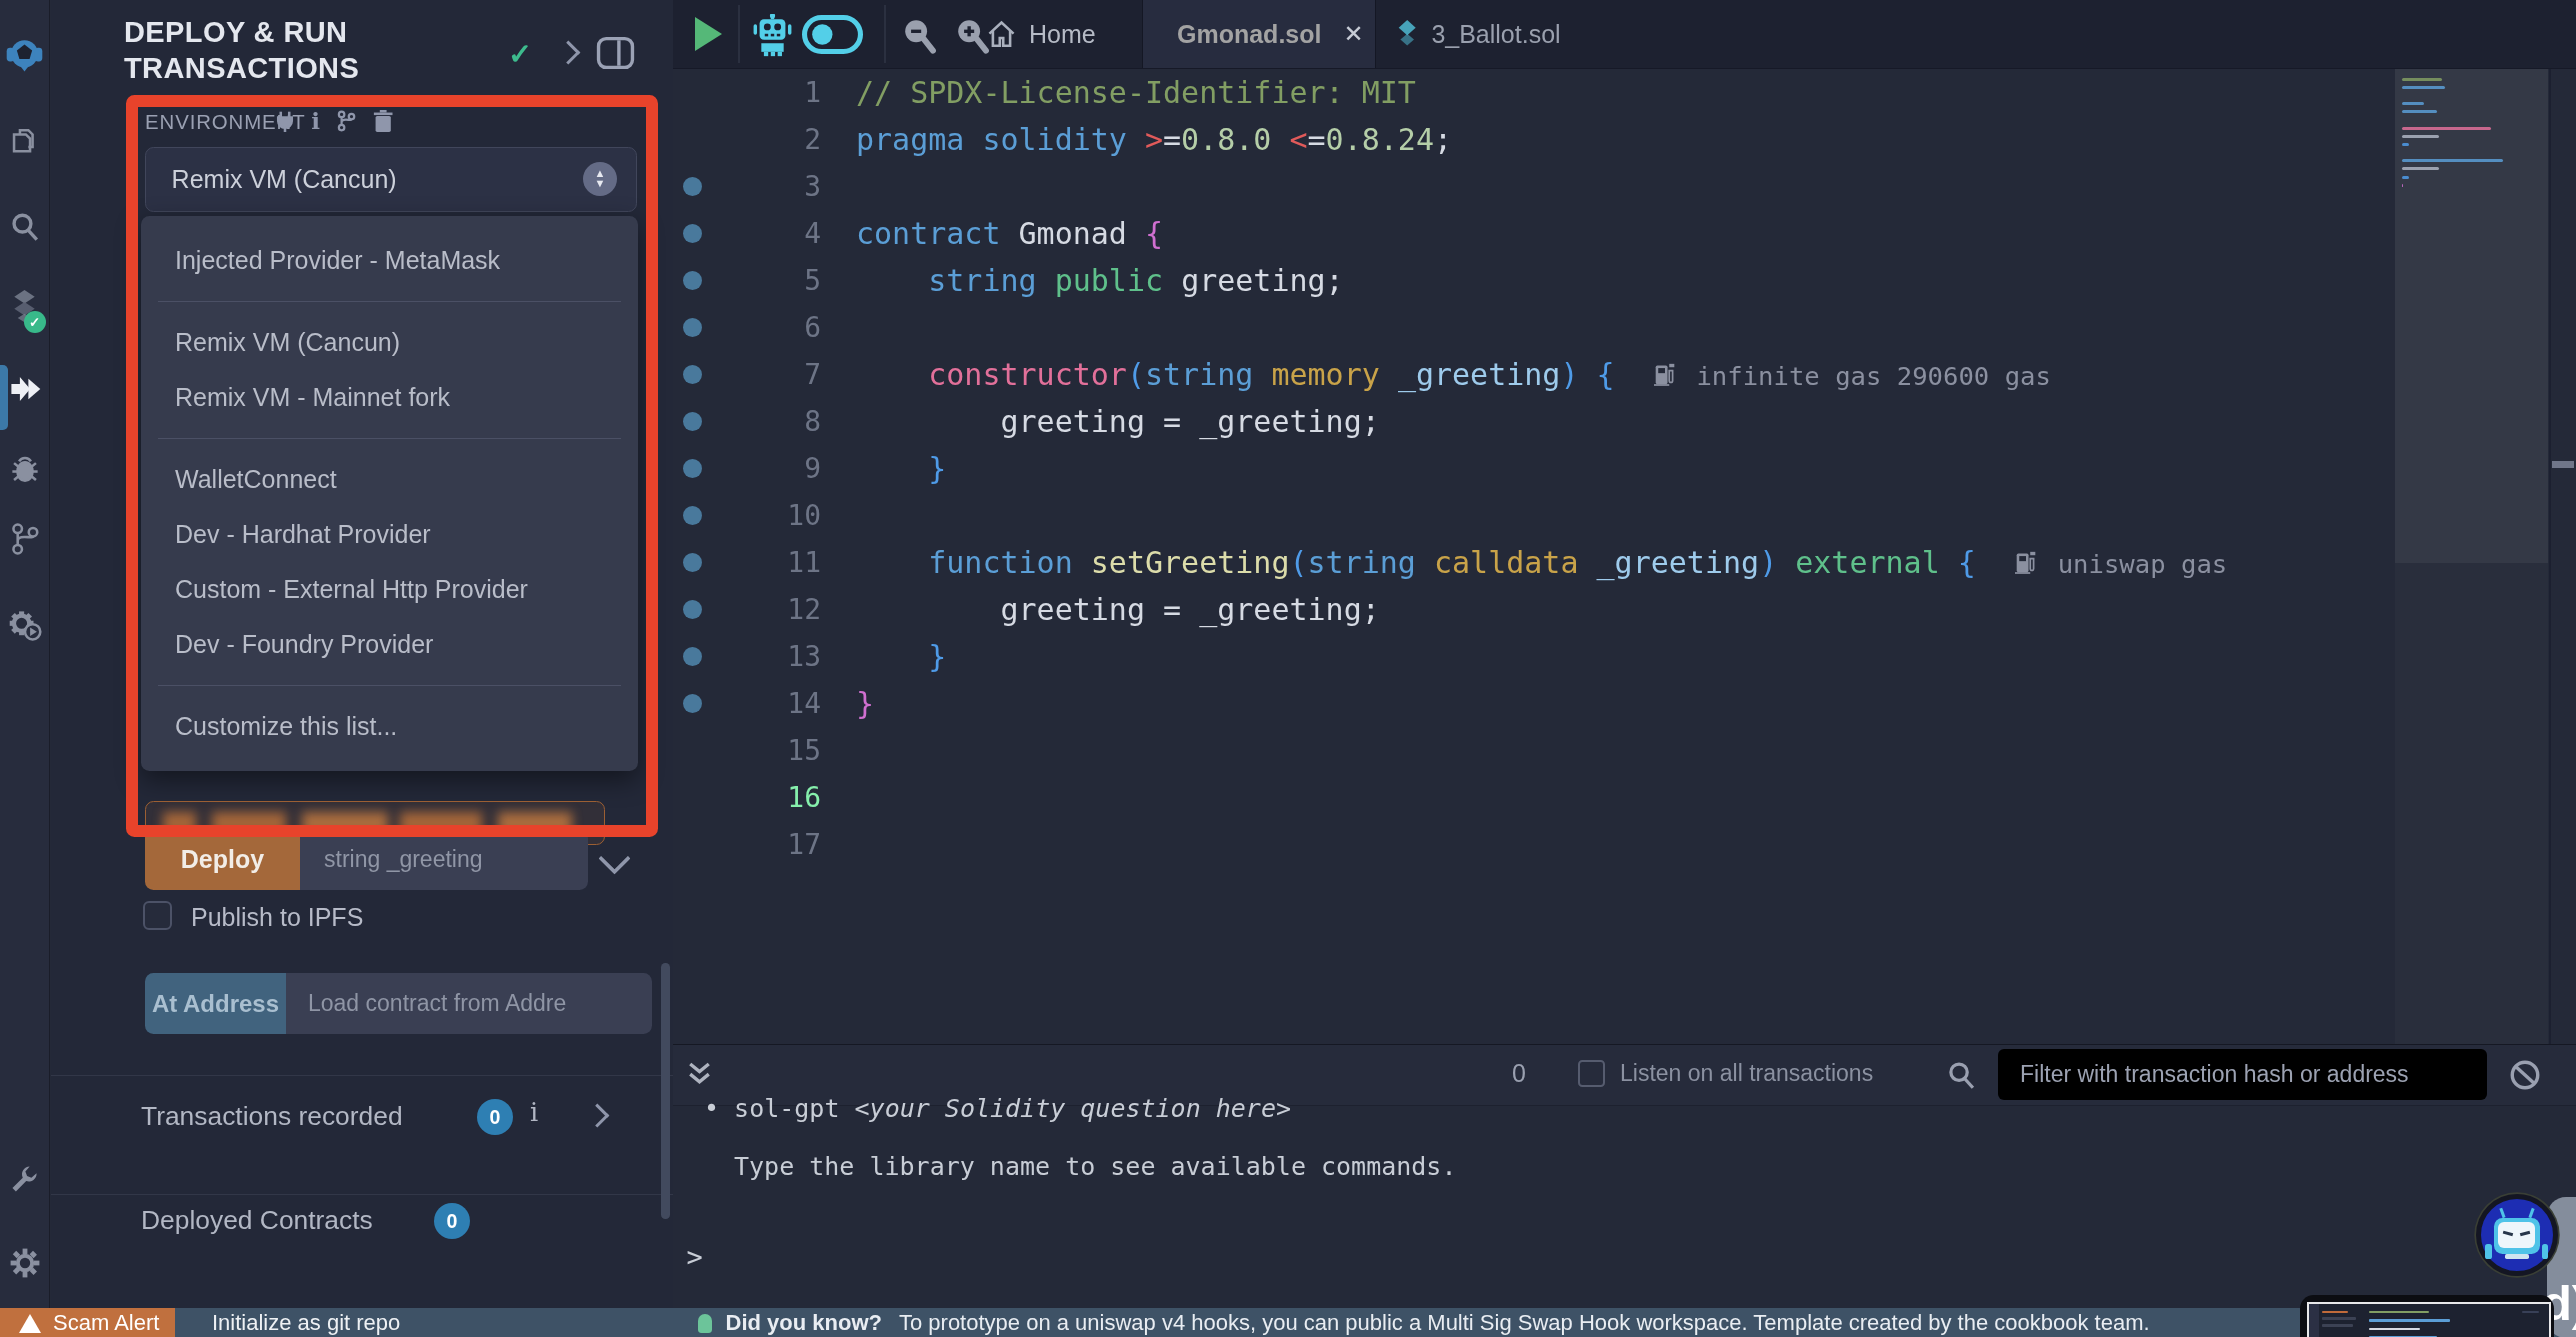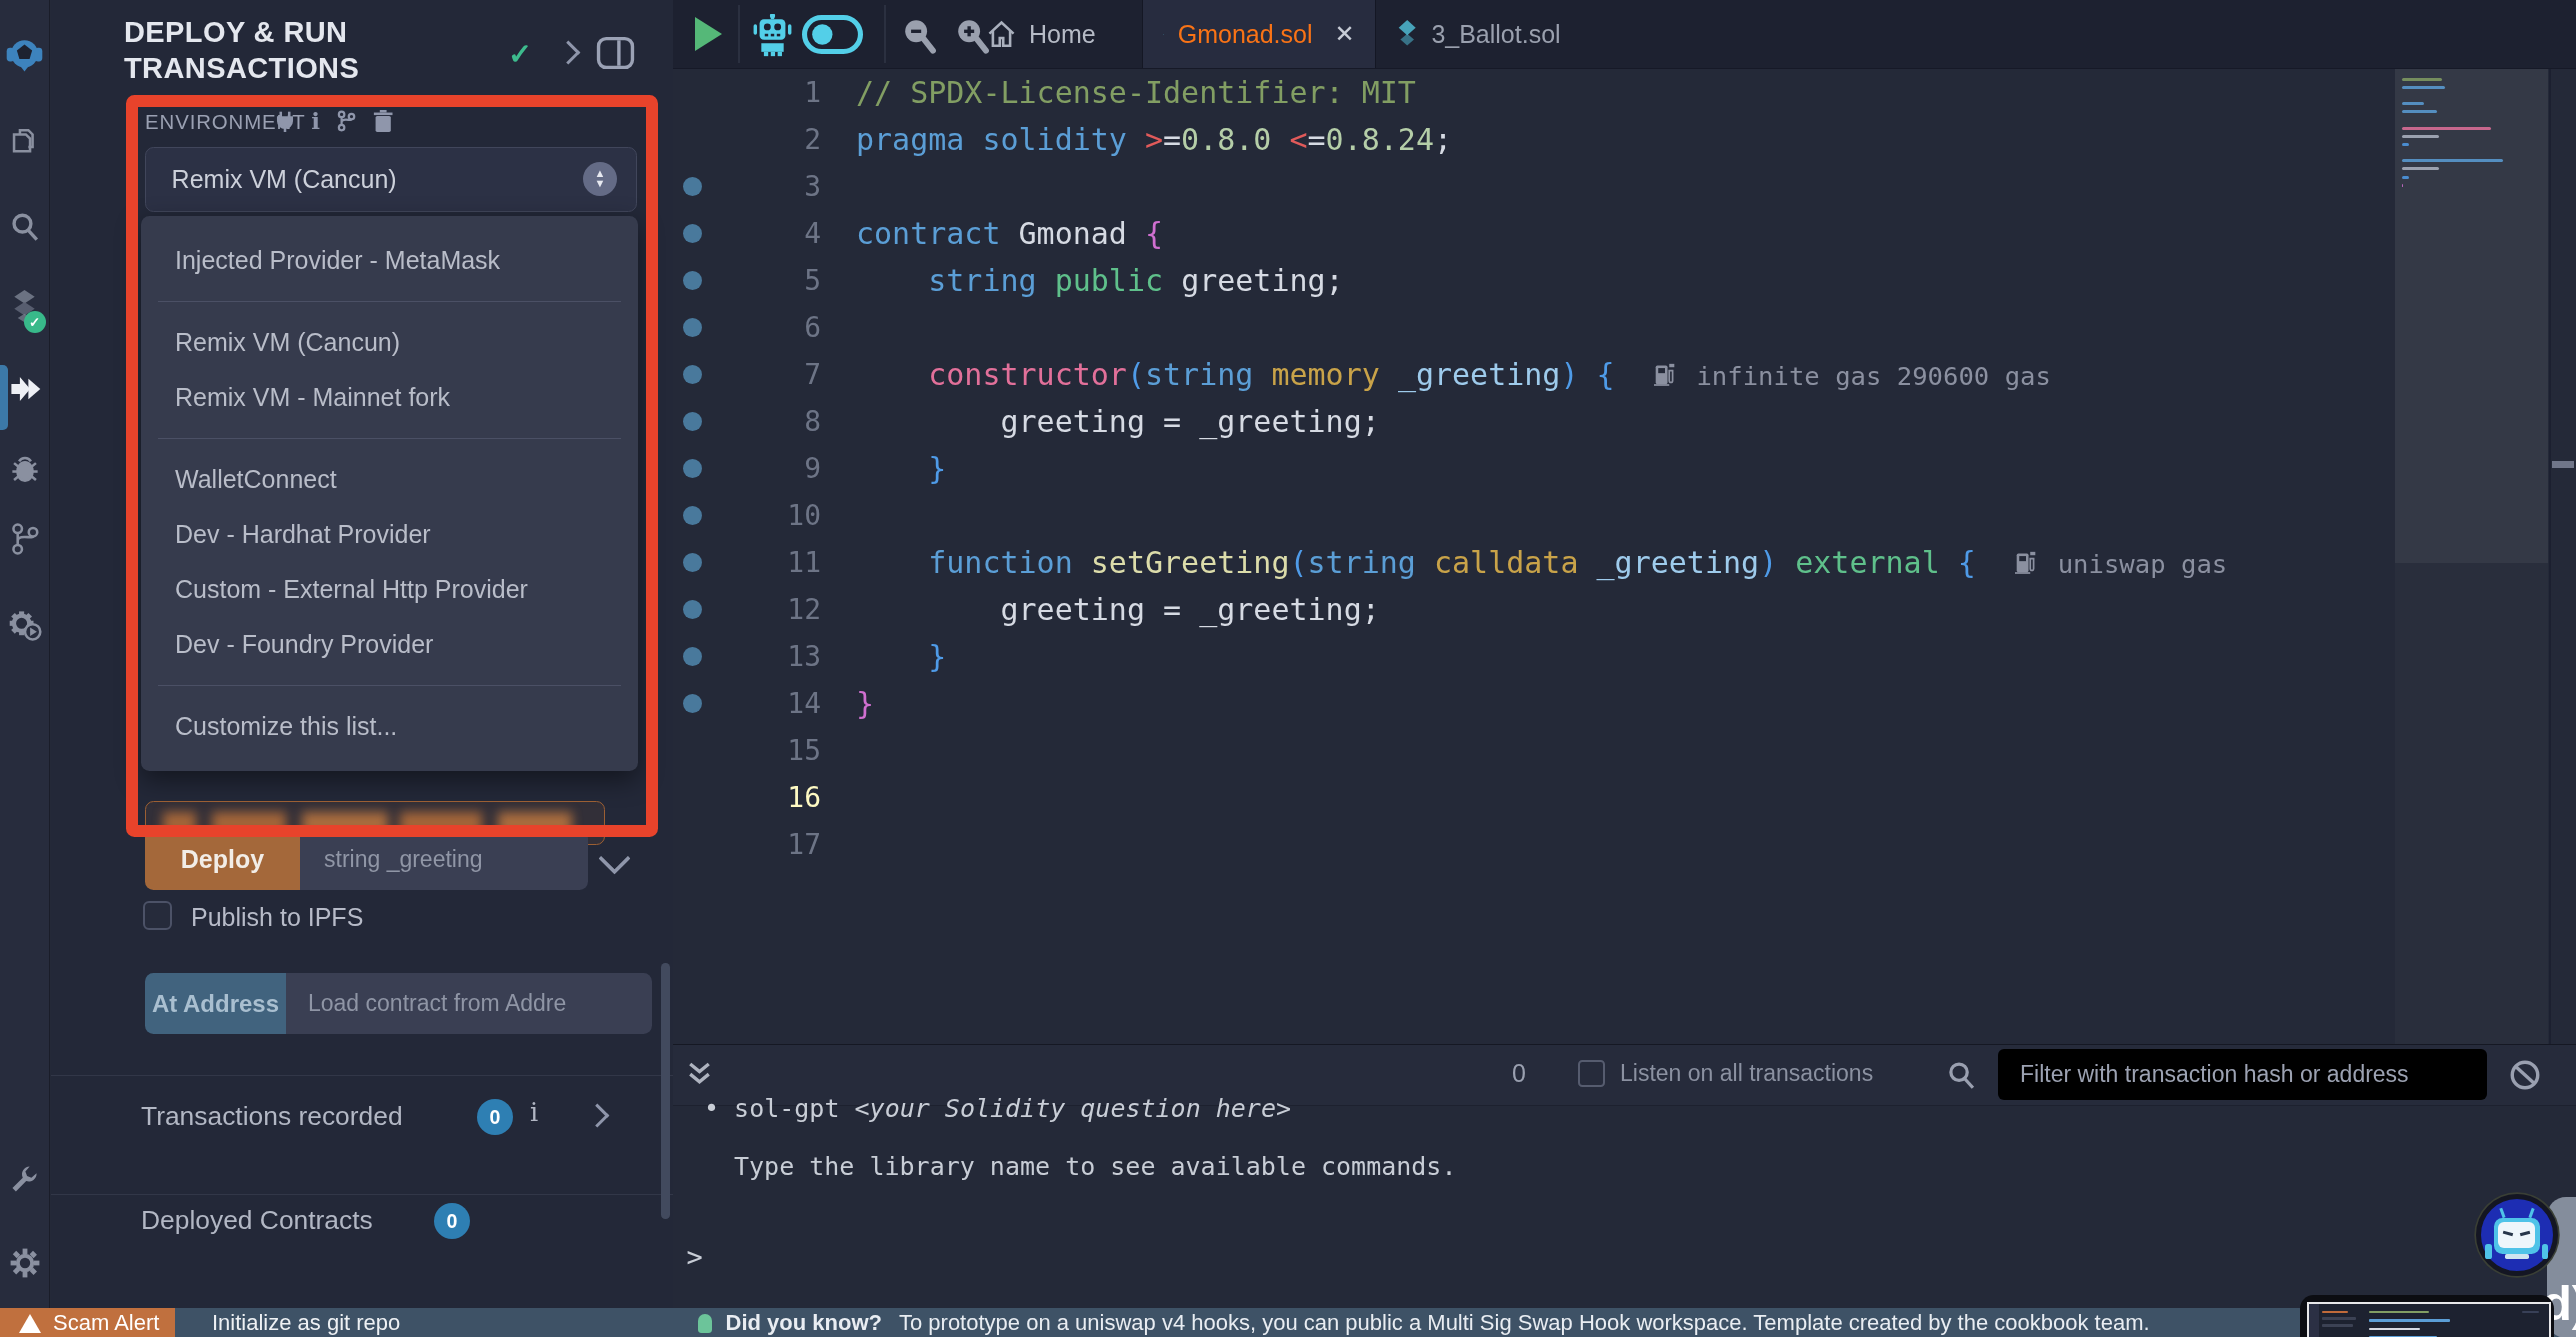--- a/index.html
+++ b/index.html
@@ -57,30 +57,30 @@
   .panel-sb{position:absolute;left:610px;top:963px;width:8.5px;height:256px;background:#424a5e;border-radius:4.3px;}
 
   
   .main{position:absolute;left:673px;top:0;width:1903px;height:1337px;background:#242938;}
   .tabbar{position:absolute;left:0;top:0;width:1903px;height:68px;background:#1d2130;border-bottom:0.9px solid #161927;}
   .tb-sep{position:absolute;top:5.1px;width:1.7px;height:58px;background:#2b3040;}
   .play-icon{position:absolute;left:22px;top:17px;width:0;height:0;border-left:27px solid #55b878;border-top:17px solid transparent;border-bottom:17px solid transparent;}
   .tab{position:absolute;top:0;height:68px;display:flex;align-items:center;}
   .tab.active{background:#272c3f;border-left:1.7px solid #141724;border-right:1.7px solid #141724;}
   .tab .lbl{font-size:25px;color:#9aa0ae;margin-left:13.6px;}
-  .tab.active .lbl{color:#f97316;font-weight:normal;}
+  .tab.active .lbl{color:#a3a3a3;font-weight:bold;}
   .tab .x{margin-left:22px;color:#c7ccd6;font-size:24px;}
   .home-lbl{font-size:25px;color:#b6bbc6;margin-left:12px;}
 
   .editor{position:absolute;left:0;top:69px;width:1903px;height:975px;overflow:hidden;}
   .ed-line{height:47px;display:flex;align-items:center;font-family:"DejaVu Sans Mono",monospace;font-size:30px;white-space:pre;}
   .gut-dot{width:39px;display:flex;align-items:center;justify-content:center;flex:none;}
   .gut-dot i{width:19.6px;height:19.6px;border-radius:50%;background:#49799c;}
   .gut-num{width:109px;text-align:right;color:#6d7486;font-size:28px;flex:none;padding-right:0px;}
-  .gut-num.cur{color:#fef9c3;}
+  .gut-num.cur{color:#86efac;}
   .code{padding-left:35px;}
   .tk-cm{color:#829e63}.tk-kw{color:#5b9ed6}.tk-num{color:#b5cea8}.tk-op{color:#e15a5a}
   .tk-fg{color:#d6dae3}.tk-br1{color:#d06fd0}.tk-br2{color:#4f9be8}.tk-fn{color:#dcdcaa}
   .tk-ctor{color:#e2709a}.tk-mod{color:#5fc08b}.tk-loc{color:#c9a349}.tk-par{color:#9ecbec}
   .tk-gas{color:#8b90a0;font-size:25.6px}
   .gas-pump{display:inline-block;vertical-align:middle;margin:0 5.1px 5.1px 8.5px;}
 
   .minimap{position:absolute;left:1722px;top:0;width:153px;height:975px;background:rgba(255,255,255,.025);}
   .mm-slider{position:absolute;left:0;top:0;width:153px;height:494px;background:rgba(255,255,255,.055);}
   .mm-bar{position:absolute;left:6.8px;height:3.4px;border-radius:1.7px;opacity:.85;}

